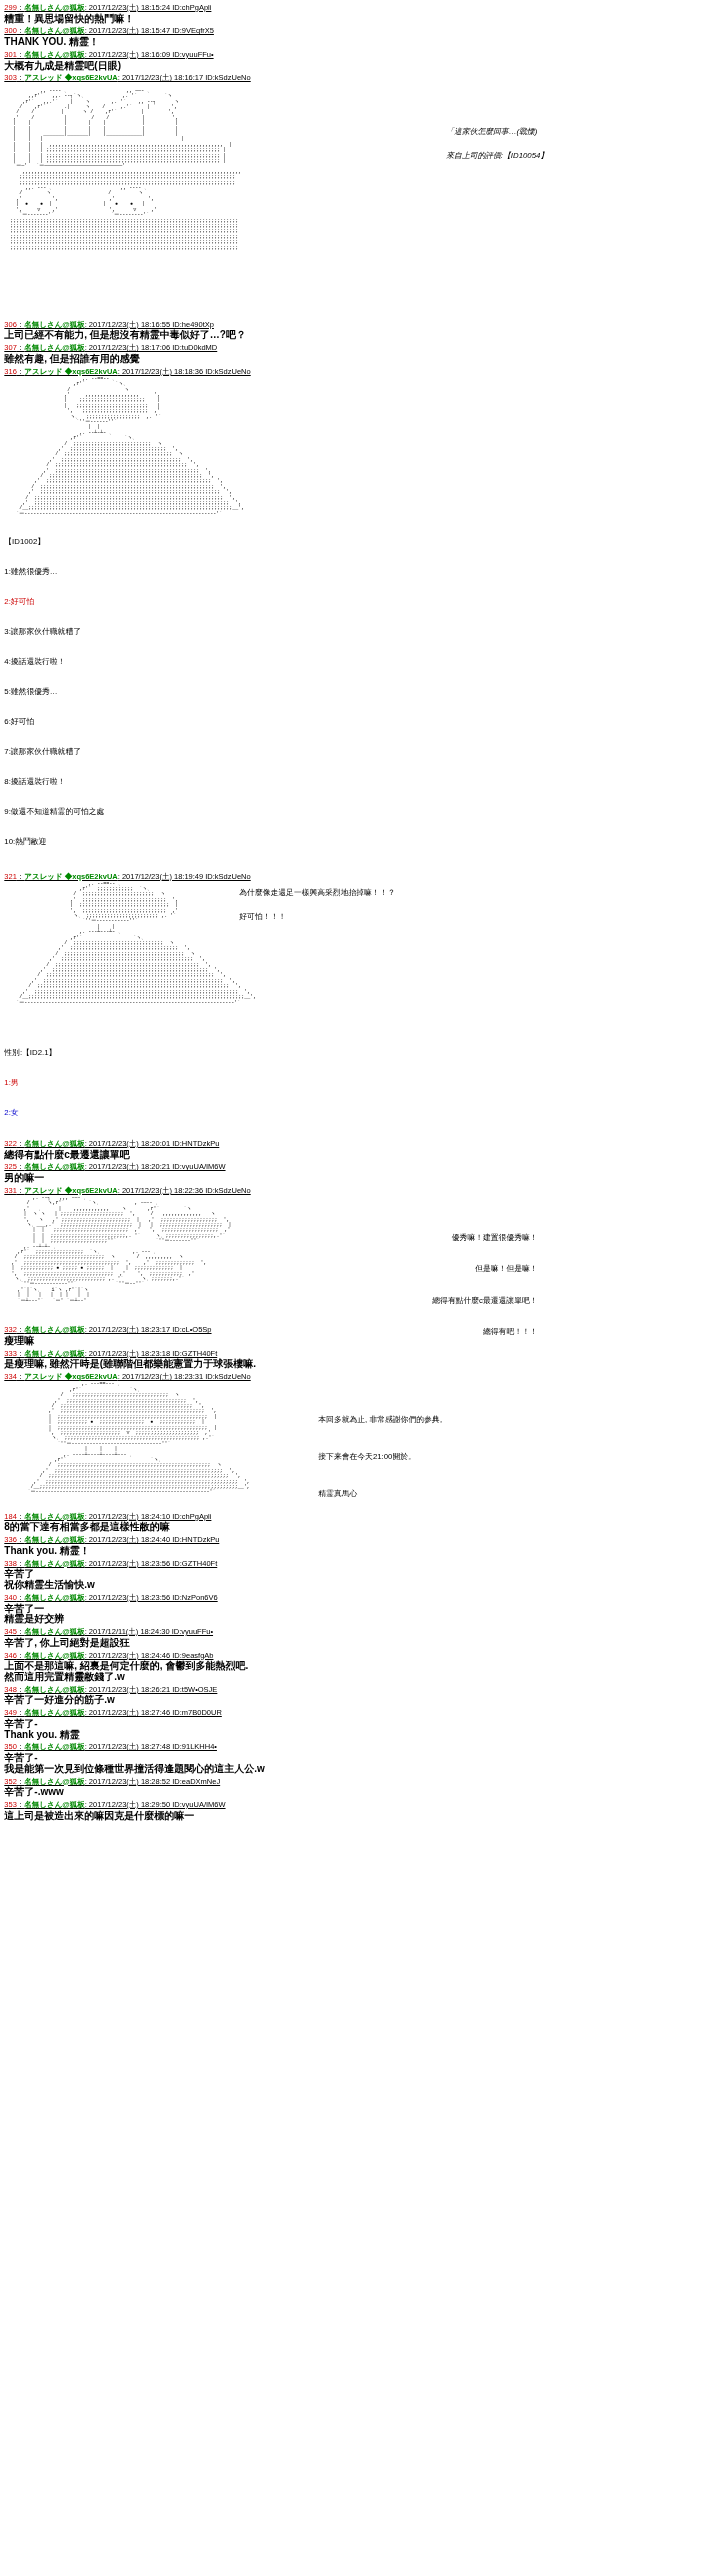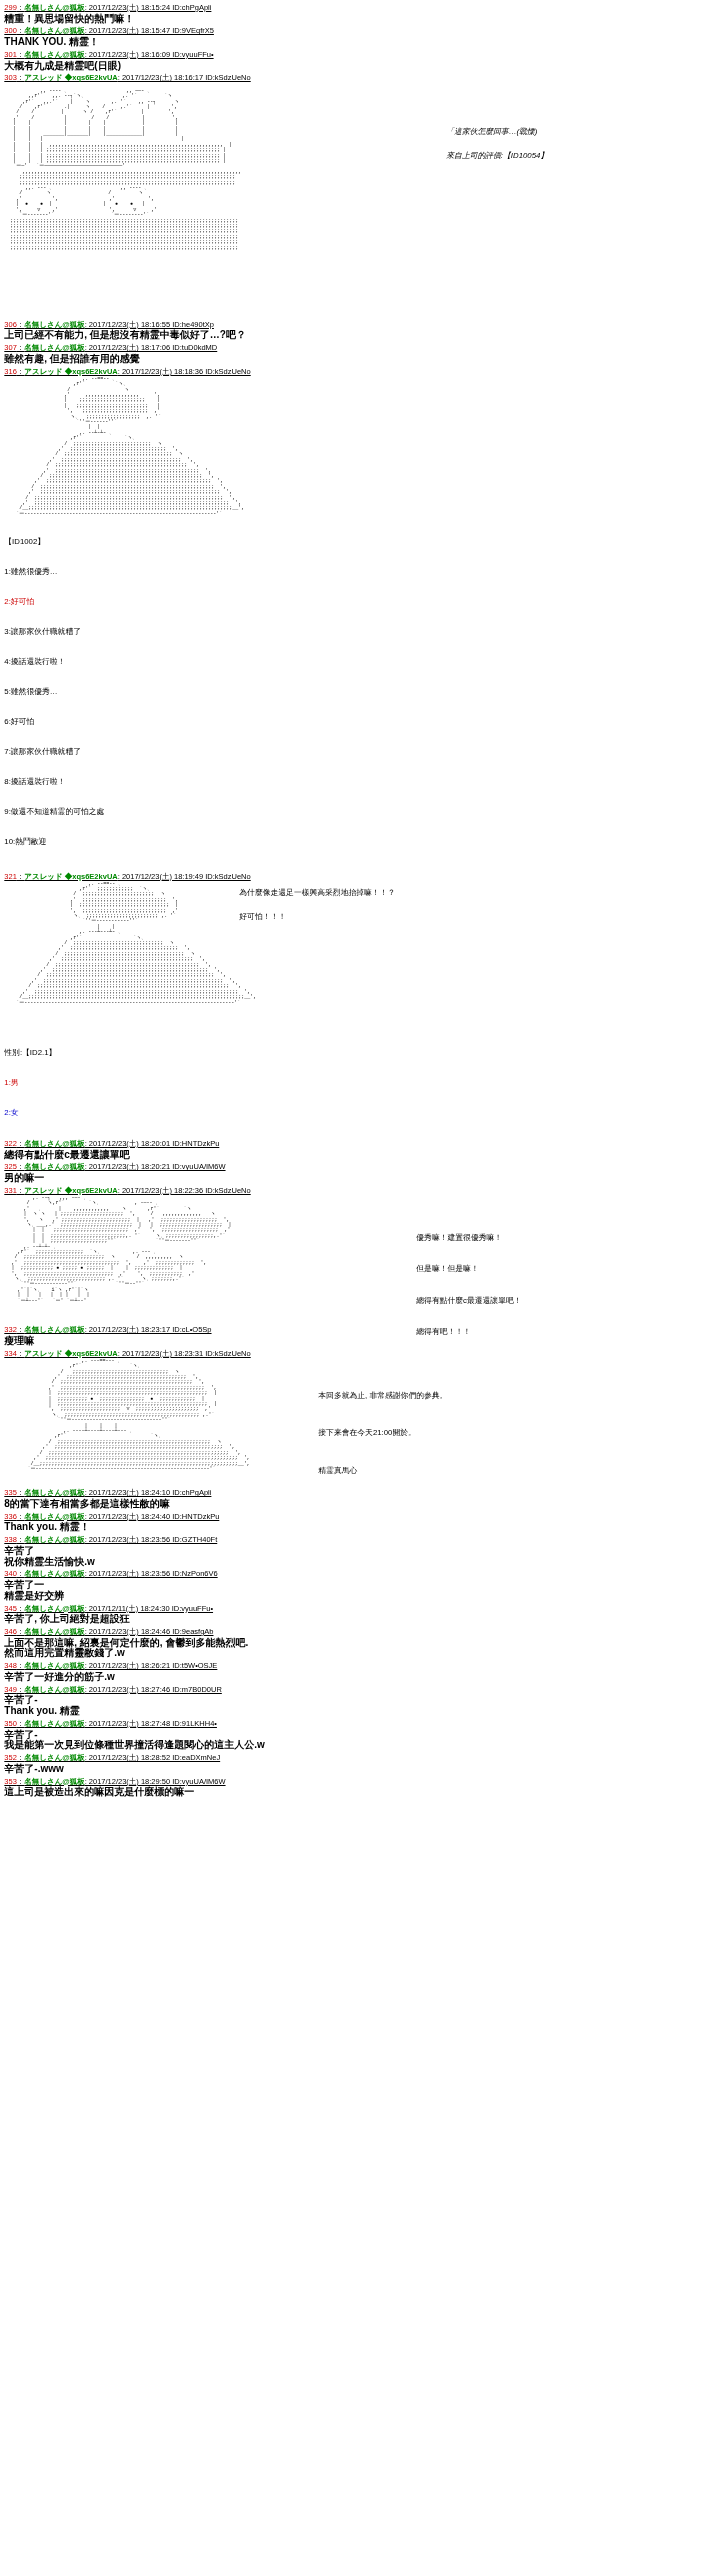--- a/index.html
+++ b/index.html
@@ -236,37 +236,43 @@
   ,r'´  ;;;;;;;;;;;;;;;;  `ヽ、          ,. -‐- 、
  /  ;;;;;;;;;;;;;;;;;;;;;;;;;;;  ヽ       /  ,,,,,,,,,  ヽ
 ,'  ;;;;;;;;;;;;;;;;;;;;;;;;;;;;;;;;  ',    ,'  ;;;;;;;;;;;;;  ',
 |  ;;;;;;;;;;; ● ;;;;; ● ;;;;;;  |    |  ;;;;;;;;;;;;;  |
 ',  ;;;;;;;;;;;;;;;;;;;;;;;;;;;;;;  ,'    ',  ;;;;;;;;;;;  ,'
  ヽ、 ;;;;;;;;;;;;;;;;;;;;;;;;;; ,. '´      ヽ、;;;;;;;,.'´
    `''ー----------‐''´             `''ー-‐''´
   ,'´|`ヽ、   i`ヽ ,r'´|`ヽ
   |  |   |   |  | |   |  |
   `ー┴--‐'´   `ー' `ー┴-‐'</div>
-      <div class="aa-side" style="left:412px;top:34px;line-height:15.7px;">優秀嘛！建置很優秀嘛！
+      <div class="aa-side" style="left:428px;top:34px;line-height:15.7px;text-align:right;">優秀嘛！建置很優秀嘛！
 
 但是嘛！但是嘛！
 
 總得有點什麼c最遷還讓單吧！
 
 總得有吧！！！</div>
     </div>
   </div>
 
   <div class="post">
     <div class="posthead">
       <span class="pnum">332</span><span class="pmeta">：</span><span class="pname">名無しさん@狐板</span><span class="pmeta">: 2017/12/23(土) 18:23:17 ID:cL•O5Sp</span>
     </div>
     <div class="body">瘦理嘛</div>
   </div>
 
+  <div class="post">
+    <div class="posthead">
+      <span class="pnum">333</span><span class="pmeta">：</span><span class="pname">名無しさん@狐板</span><span class="pmeta">: 2017/12/23(土) 18:23:18 ID:GZTH40Ft</span>
+    </div>
+    <div class="body">是瘦理嘛, 雖然汗時是(雖聯階但都樂能憲置力于球張樓嘛.</div>
+  </div>
 
   <div class="post">
     <div class="posthead">
       <span class="pnum">334</span><span class="pmeta">：</span><span class="pname trip">アスレッド ◆xqs6E2kvUA</span><span class="pmeta">: 2017/12/23(土) 18:23:31 ID:kSdzUeNo</span>
     </div>
     <div class="aa-wrap" style="height:128px;">
       <div class="aa" style="position:absolute;left:14.3px;top:0;">                     ,. -‐‐==‐‐- 、
                  ,r'´                `ヽ、
               /   ;;;;;;;;;;;;;;;;;;;;;;;;;;;;;;;;  ヽ
             ,'  ;;;;;;;;;;;;;;;;;;;;;;;;;;;;;;;;;;;;;;;;  ',
@@ -290,21 +296,21 @@
       <div class="aa-side" style="left:314px;top:28.5px;line-height:18.6px;">本回多就為止, 非常感謝你們的参典。
 
 接下来會在今天21:00開於。
 
 精霊真馬心</div>
     </div>
   </div>
 
   <div class="post">
     <div class="posthead">
-      <span class="pnum">335</span><span class="pmeta">：</span><span class="pname">名無しさん@狐板</span><span class="pmeta">: 2017/12/23(土) 18:24:10 ID:chPgApli</span>
+      <span class="pnum">184</span><span class="pmeta">：</span><span class="pname">名無しさん@狐板</span><span class="pmeta">: 2017/12/23(土) 18:24:10 ID:chPgApli</span>
     </div>
     <div class="body">8的當下達有相當多都是這樣性敝的嘛</div>
   </div>
 
   <div class="post">
     <div class="posthead">
       <span class="pnum">336</span><span class="pmeta">：</span><span class="pname">名無しさん@狐板</span><span class="pmeta">: 2017/12/23(土) 18:24:40 ID:HNTDzkPu</span>
     </div>
     <div class="body">Thank you. 精霊！</div>
   </div>

